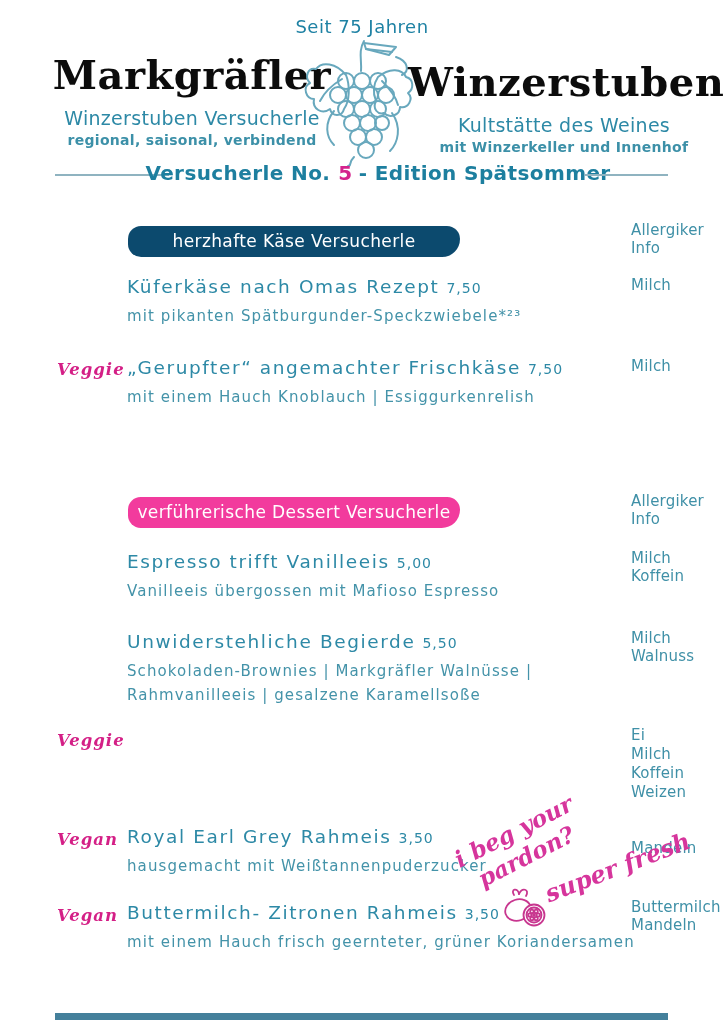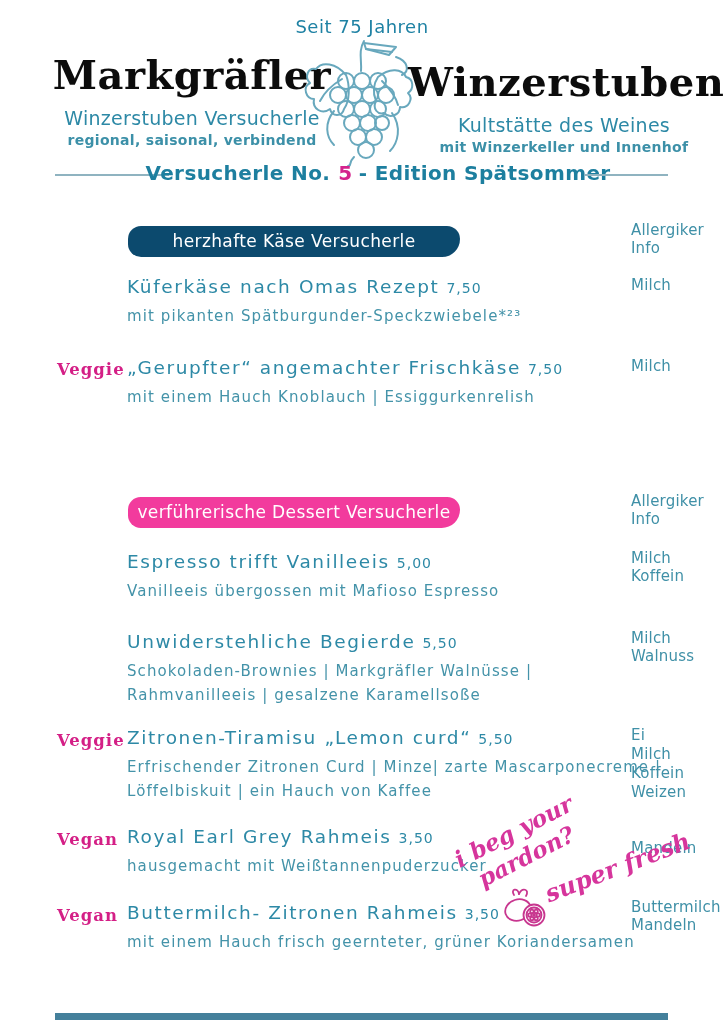--- a/index.html
+++ b/index.html
@@ -67,21 +67,21 @@
   .it-unwid{top:631px;}
   .it-unwid .desc{width:445px;}
   .it-tira{top:727px;}
   .it-tira .desc{width:556px;}
   .it-earl{top:826px;}
   .it-butter{top:902px;}
   
   .badge{
     position:absolute;left:57px;
     font-family:"DejaVu Serif","Liberation Serif",serif;
-    font-weight:bold;font-size:16.5px;
+    font-style:italic;font-weight:bold;font-size:16.5px;
     color:#d41f86;letter-spacing:1px;
   }
   .bg-frisch{top:360px;}
   .bg-tira{top:731px;}
   .bg-earl{top:830px;}
   .bg-butter{top:906px;}
   
   .hand-note{
     position:absolute;
     font-family:"DejaVu Serif","Liberation Serif",serif;
@@ -191,24 +191,20 @@
   <div class="item it-unwid">
     <div><span class="name">Unwiderstehliche Begierde</span><span class="price">5,50</span></div>
     <div class="desc">Schokoladen-Brownies | Markgräfler Walnüsse | Rahmvanilleeis | gesalzene Karamellsoße</div>
   </div>
   <div class="allerg ai-unwid">
     <div>Milch</div>
     <div>Walnuss</div>
   </div>
 
   <div class="badge bg-tira">Veggie</div>
-  <div class="item it-tira">
-    <div><span class="name">Zitronen-Tiramisu „Lemon curd“</span><span class="price">5,50</span></div>
-    <div class="desc">Erfrischender Zitronen Curd | Minze| zarte Mascarponecreme | Löffelbiskuit | ein Hauch von Kaffee</div>
-  </div>
   <div class="allerg ai-tira">
     <div>Ei</div>
     <div>Milch</div>
     <div>Koffein</div>
     <div>Weizen</div>
   </div>
 
   <div class="badge bg-earl">Vegan</div>
   <div class="item it-earl">
     <div><span class="name">Royal Earl Grey Rahmeis</span><span class="price">3,50</span></div>

